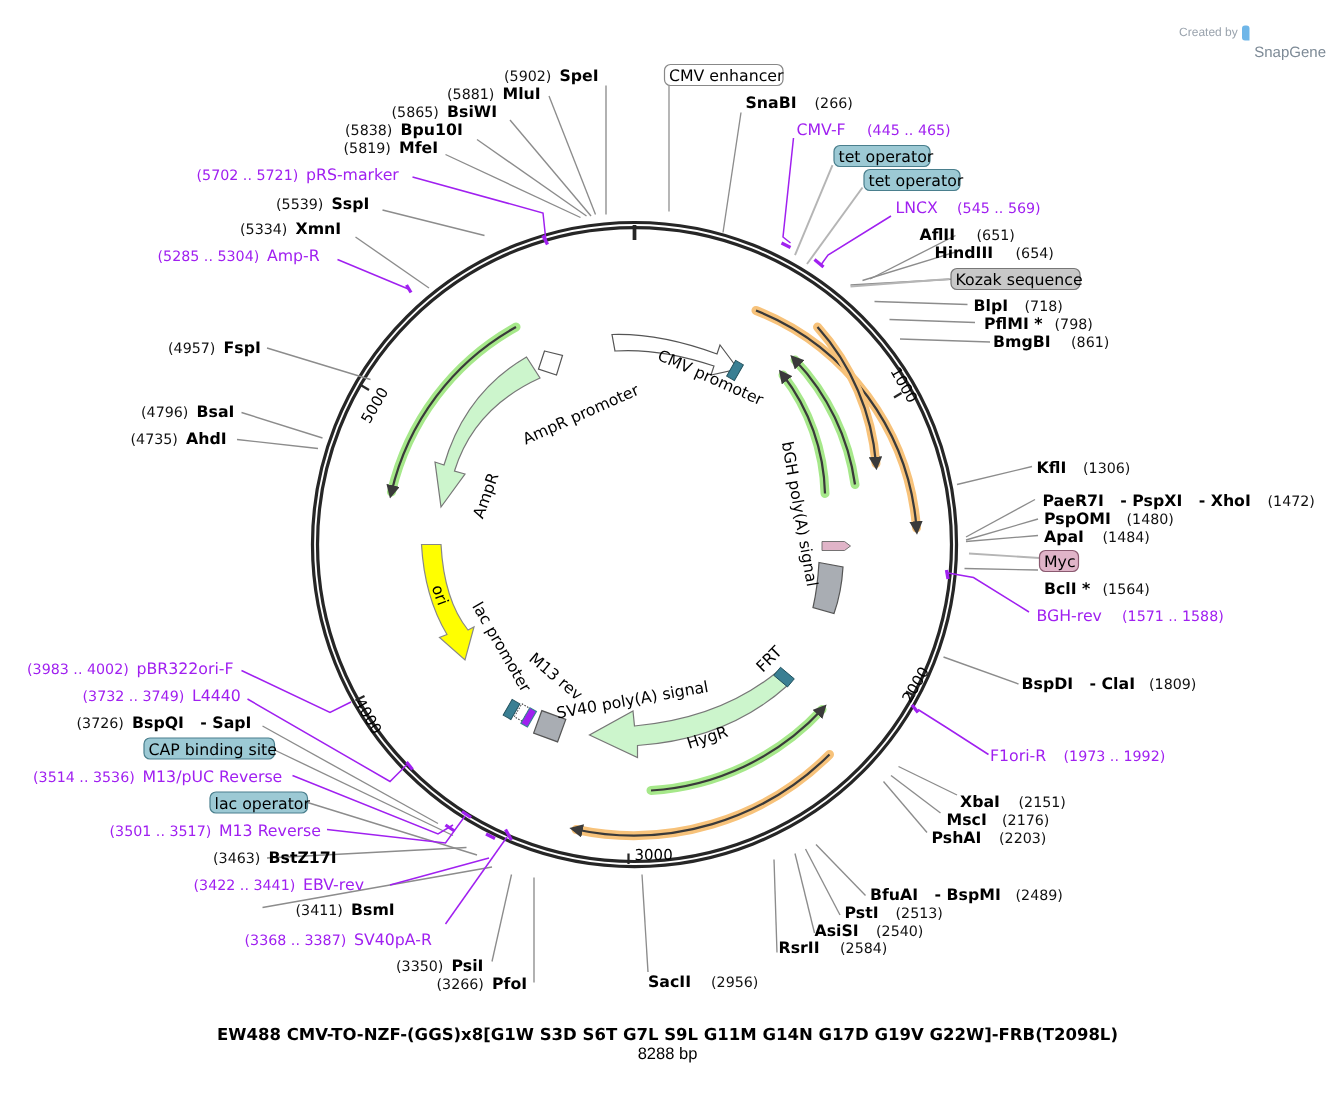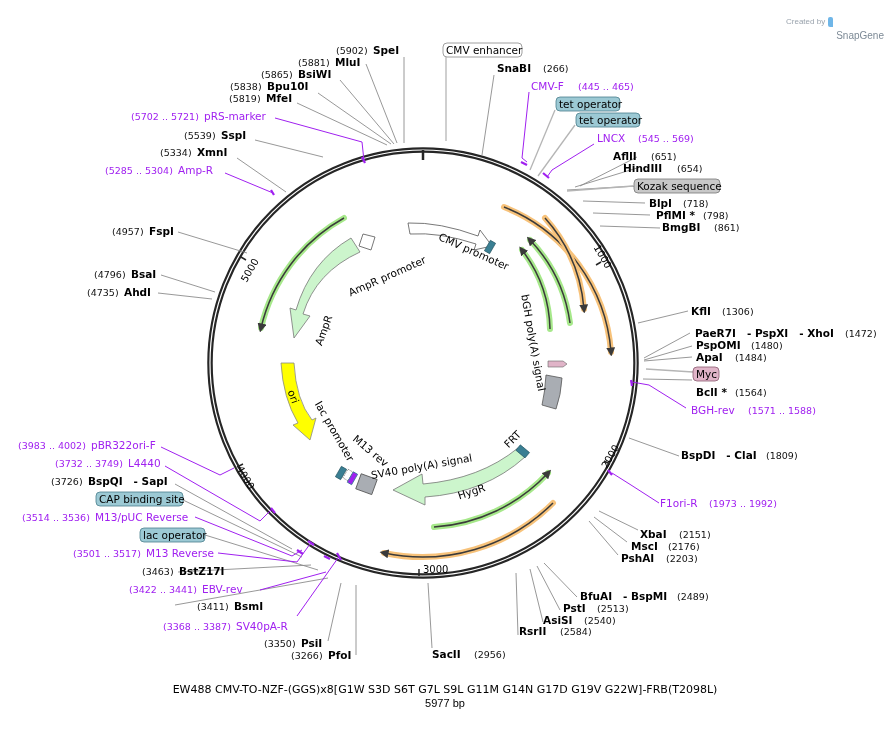--- a/index.html
+++ b/index.html
@@ -1,21 +1,21 @@
 <!DOCTYPE html>
 <html><head>
 <meta charset="utf-8">
 <style>
   html, body { margin: 0; padding: 0; background: #ffffff; }
   body { width: 890px; height: 739px; position: relative; overflow: hidden; font-family: "DejaVu Sans", sans-serif; }
   #map { position: absolute; left: 0; top: 0; }
   .credit { position: absolute; right: 6px; top: 2px; font-size: 8px; color: #9aa3ad; font-family: "Liberation Sans", sans-serif; display: flex; align-items: center; gap: 3px; }
   .credit .brand { font-size: 10px; color: #7d8a96; margin-top: 28px; }
   .credit .logo { width: 5px; height: 10px; background: #6fb6e8; border-radius: 2px 2px 0 2px; display: inline-block; }
-  .title { position: absolute; left: 0; width: 890px; top: 683px; text-align: center; font-size: 11px; font-weight: normal; color: #000; font-family: "DejaVu Sans", sans-serif; }
+  .title { position: absolute; left: 0; width: 890px; top: 683px; text-align: center; font-size: 11px; font-weight: bold; color: #000; font-family: "DejaVu Sans", sans-serif; }
   .bp { position: absolute; left: 0; width: 890px; top: 697px; text-align: center; font-size: 11px; color: #000; font-family: "Liberation Sans", sans-serif; }
   svg text { font-family: "DejaVu Sans", sans-serif; }
   .enz { font-size: 10.5px; font-weight: bold; fill: #000; }
   .pos { font-size: 9.5px; fill: #111; }
   .prim { font-size: 10.5px; fill: #a020f0; }
   .primpos { font-size: 9.5px; fill: #a020f0; }
   .feat { font-size: 10.5px; fill: #000; }
 </style>
 </head>
 <body>
@@ -415,13 +415,13 @@
     <text x="311" y="410" font-size="10.5" transform="rotate(60 318 410)">lac promoter</text>
     <text x="352" y="440" font-size="10.5" transform="rotate(40 352 440)">M13 rev</text>
     <text x="369" y="472" font-size="10.5" transform="rotate(-10 410 460)">SV40 poly(A) signal</text>
     <text x="457" y="495" font-size="10.5" transform="rotate(-18 472 490)">HygR</text>
     <text x="502" y="443" font-size="10.5" transform="rotate(-45 512 438)">FRT</text>
     <text x="517" y="300" font-size="10.5" transform="rotate(80 522 300)">bGH poly(A) signal</text>
   </g>
 </svg>
 
 <div class="title">EW488 CMV-TO-NZF-(GGS)x8[G1W S3D S6T G7L S9L G11M G14N G17D G19V G22W]-FRB(T2098L)</div>
-<div class="bp">5977 bp</div>
+<div class="bp">8288 bp</div>
 
 </body></html>

